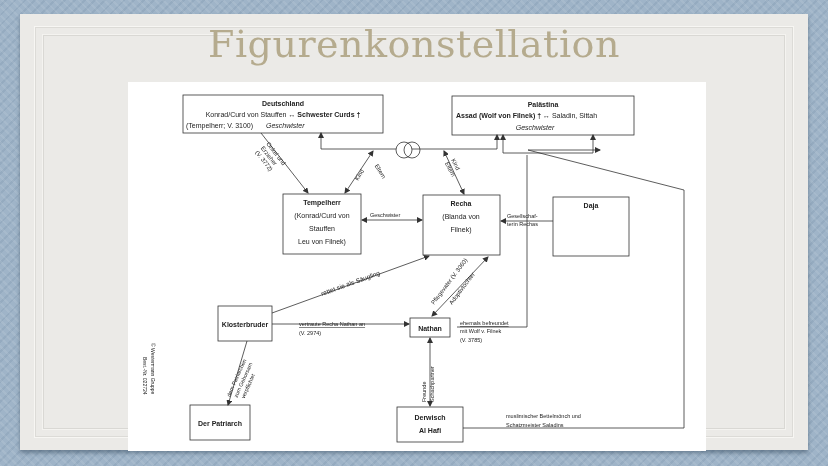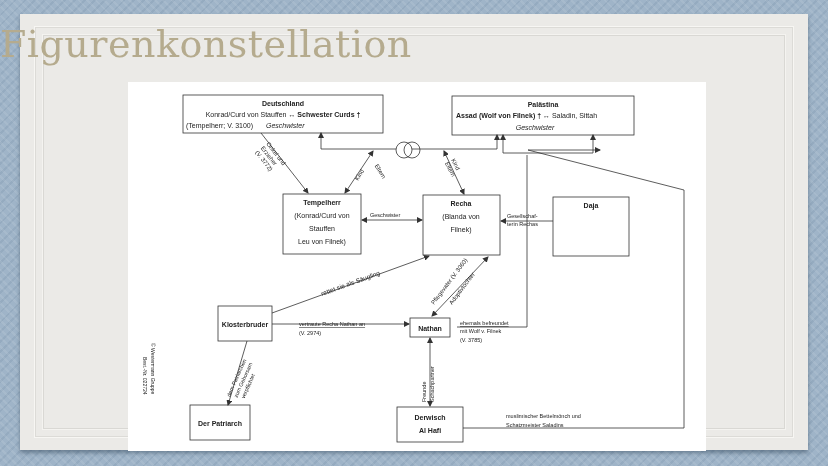--- a/index.html
+++ b/index.html
@@ -8,21 +8,21 @@
     background-image:
       repeating-linear-gradient(45deg, rgba(255,255,255,0.08) 0 2px, rgba(0,0,0,0) 2px 6px),
       repeating-linear-gradient(-45deg, rgba(60,90,120,0.10) 0 2px, rgba(0,0,0,0) 2px 7px);
     font-family:"Liberation Sans", sans-serif;}
   .slide{position:absolute;left:20px;top:14px;width:788px;height:436px;background:#ebeae7;
     box-shadow:0 3px 4px rgba(40,60,80,0.45);}
   .frame-outer{position:absolute;left:14px;top:12px;right:14px;bottom:12px;border:1px solid #f7f6f3;
     box-shadow:inset 0 0 0 1px #dcdbd7;}
   .frame-inner{position:absolute;left:22px;top:20px;right:22px;bottom:20px;border:1px solid #f4f3f0;
     box-shadow:inset 0 0 0 1px #d9d8d4;}
-  .title{position:absolute;left:0;right:0;top:22px;text-align:left;
+  .title{position:absolute;left:0;right:0;top:22px;text-align:center;
     font-family:"DejaVu Serif", serif;font-size:38px;color:#b5ab8e;letter-spacing:0.5px;}
   .paper{position:absolute;left:128px;top:82px;width:578px;height:369px;background:#ffffff;}
   svg.diagram{position:absolute;left:0;top:0;width:828px;height:466px;}
   svg text{font-family:"Liberation Sans", sans-serif;fill:#222;}
   .b{font-weight:bold;}
   .i{font-style:italic;}
 </style>
 </head>
 <body>
 

